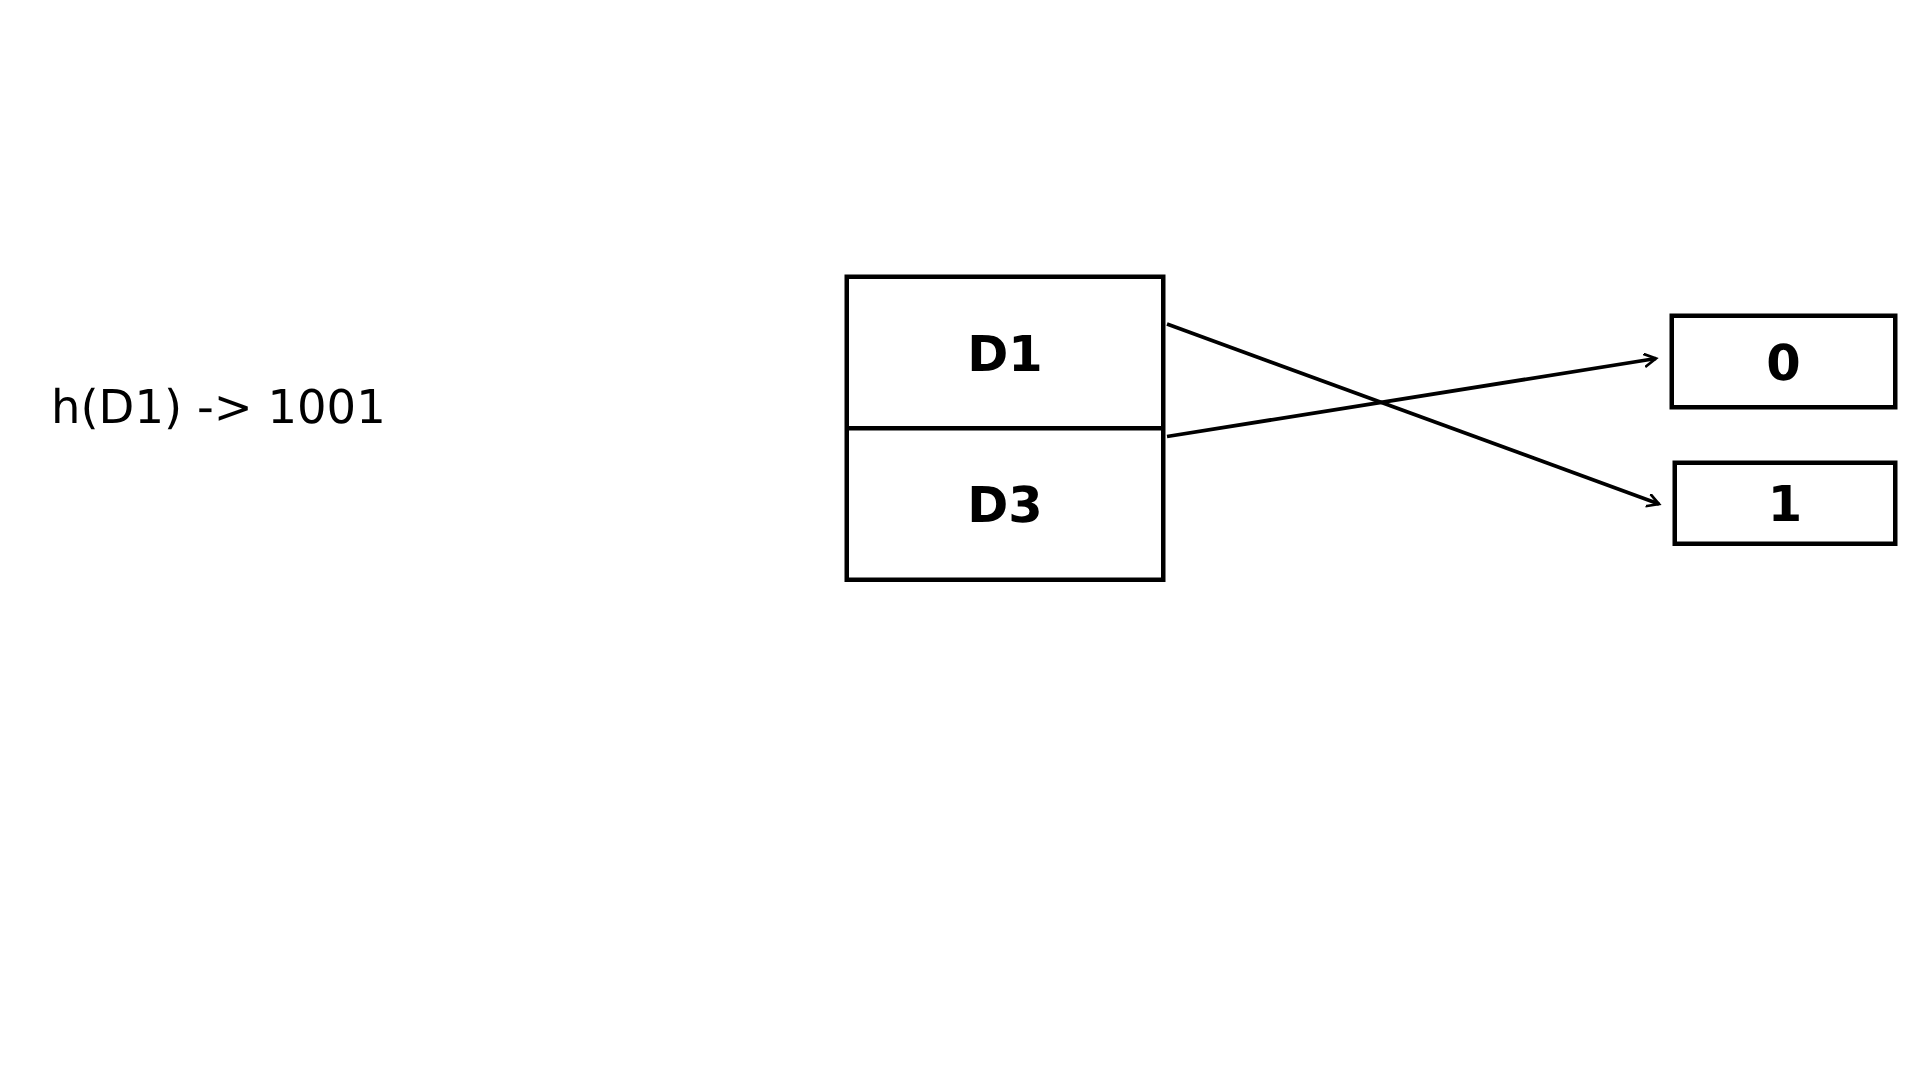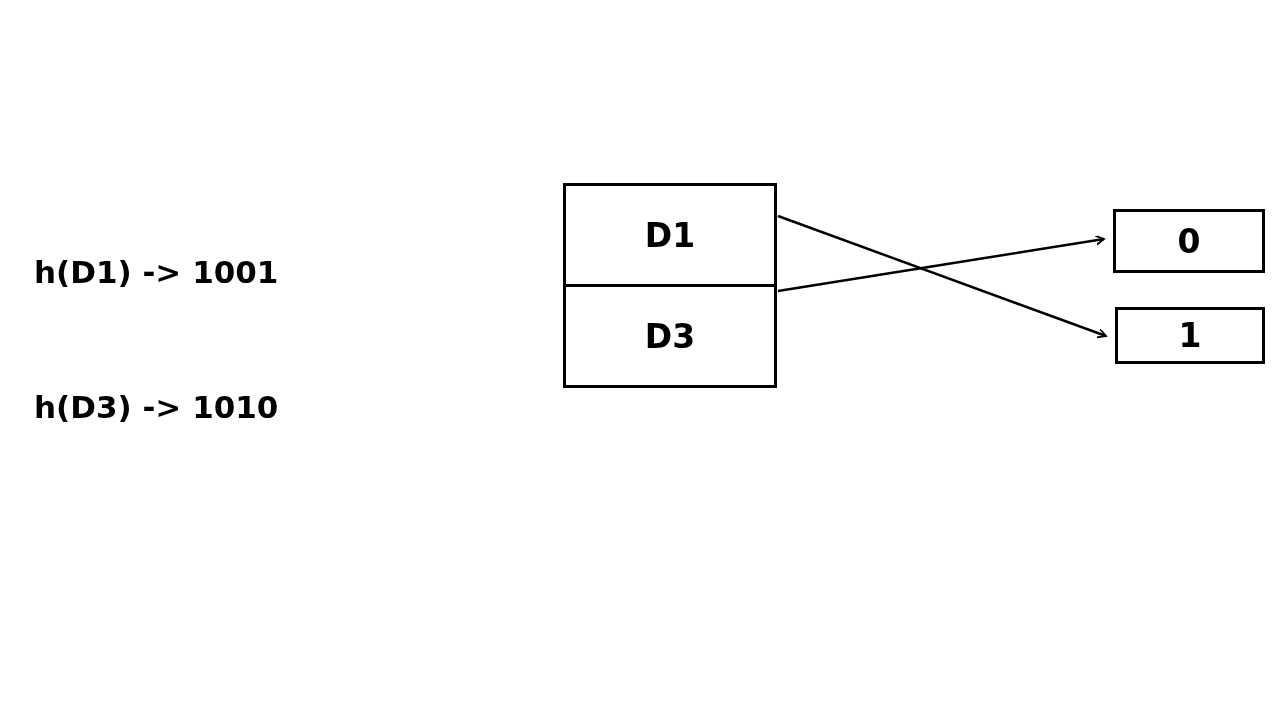--- a/index.html
+++ b/index.html
@@ -17,21 +17,21 @@
     height: 720px;
     background: #ffffff;
     color: #000000;
   }
   
   .hash-list {
     position: absolute;
     left: 34px;
     top: 160px;
     font-size: 31px;
-    font-weight: bold;
+    font-weight: normal;
     line-height: 45px;
     letter-spacing: 0px;
     color: #000000;
     white-space: pre;
   }
   
   .directory {
     position: absolute;
     left: 563px;
     top: 183px;
@@ -77,21 +77,20 @@
     pointer-events: none;
   }
 </style>
 </head>
 <body>
 
 <div class="canvas">
 
   <div class="hash-list">
     <div>h(D1) -&gt; 1001</div>
-    <div>h(D3) -&gt; 1010</div>
   </div>
 
   <div class="directory">
     <div class="dir-cell">D1</div>
     <div class="dir-cell">D3</div>
   </div>
 
   <div class="bucket bucket-0">0</div>
   <div class="bucket bucket-1">1</div>
 

